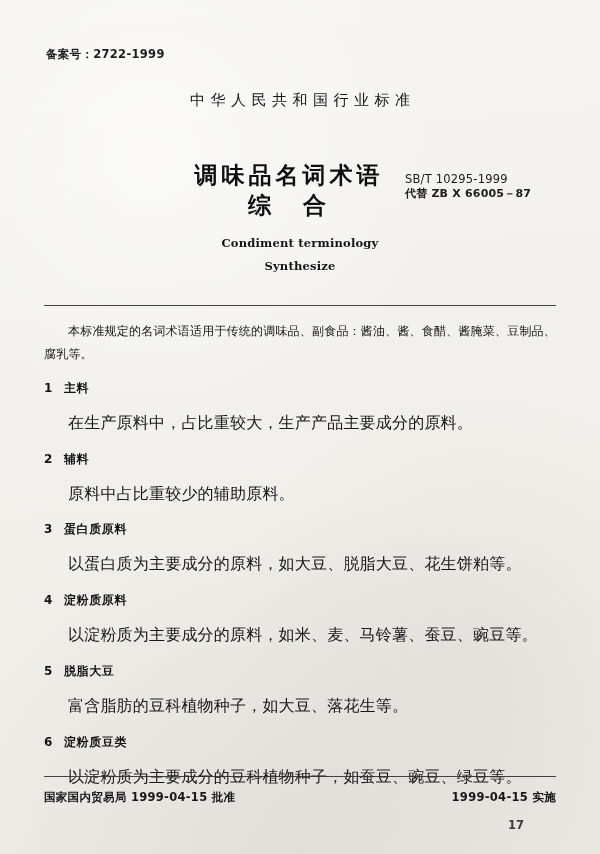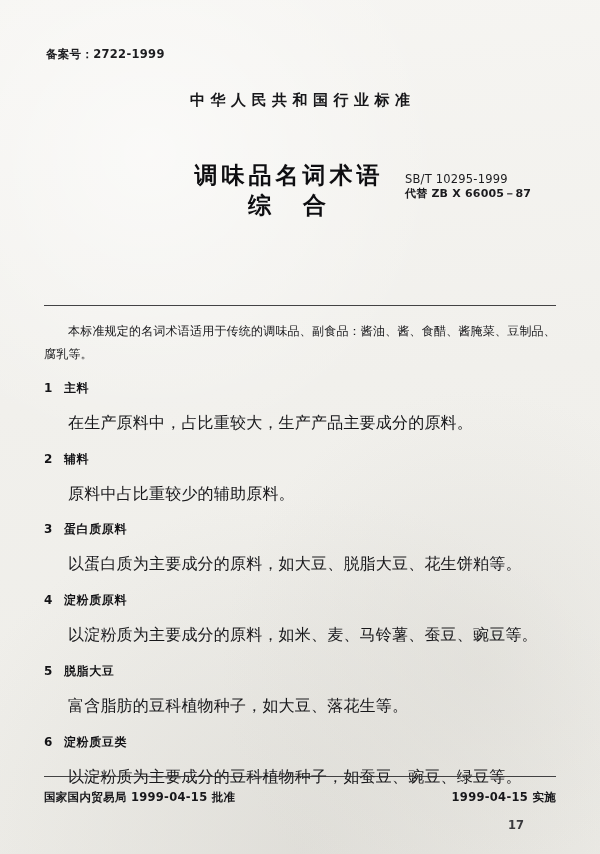--- a/index.html
+++ b/index.html
@@ -42,21 +42,21 @@
     color: #1d1d20;
   }
 
   .natl-header {
     position: absolute;
     left: 0;
     right: 0;
     top: 91px;
     text-align: center;
     font-size: 15px;
-    font-weight: bold;
+    font-weight: normal;
     letter-spacing: 5.5px;
     text-indent: 5.5px;
     color: #17171a;
   }
 
   .title-zone {
     position: absolute;
     left: 44px;
     right: 26px;
     top: 160px;
@@ -199,20 +199,24 @@
     <div class="main-title">
       <span>调味品名词术语</span>
       <span class="line2">综 合</span>
     </div>
     <div class="std-no">
       <div class="num">SB/T 10295-1999</div>
       <div class="replaces">代替 ZB X 66005－87</div>
     </div>
   </div>
 
+  <div class="en-title">
+    <div class="l1">Condiment terminology</div>
+    <div class="l2">Synthesize</div>
+  </div>
 
   <div class="rule rule-top"></div>
 
   <div class="body-area">
 
     <p class="intro">本标准规定的名词术语适用于传统的调味品、副食品：酱油、酱、食醋、酱腌菜、豆制品、腐乳等。</p>
 
     <div class="entry">
       <div class="entry-head">
         <span class="entry-num">1</span>

